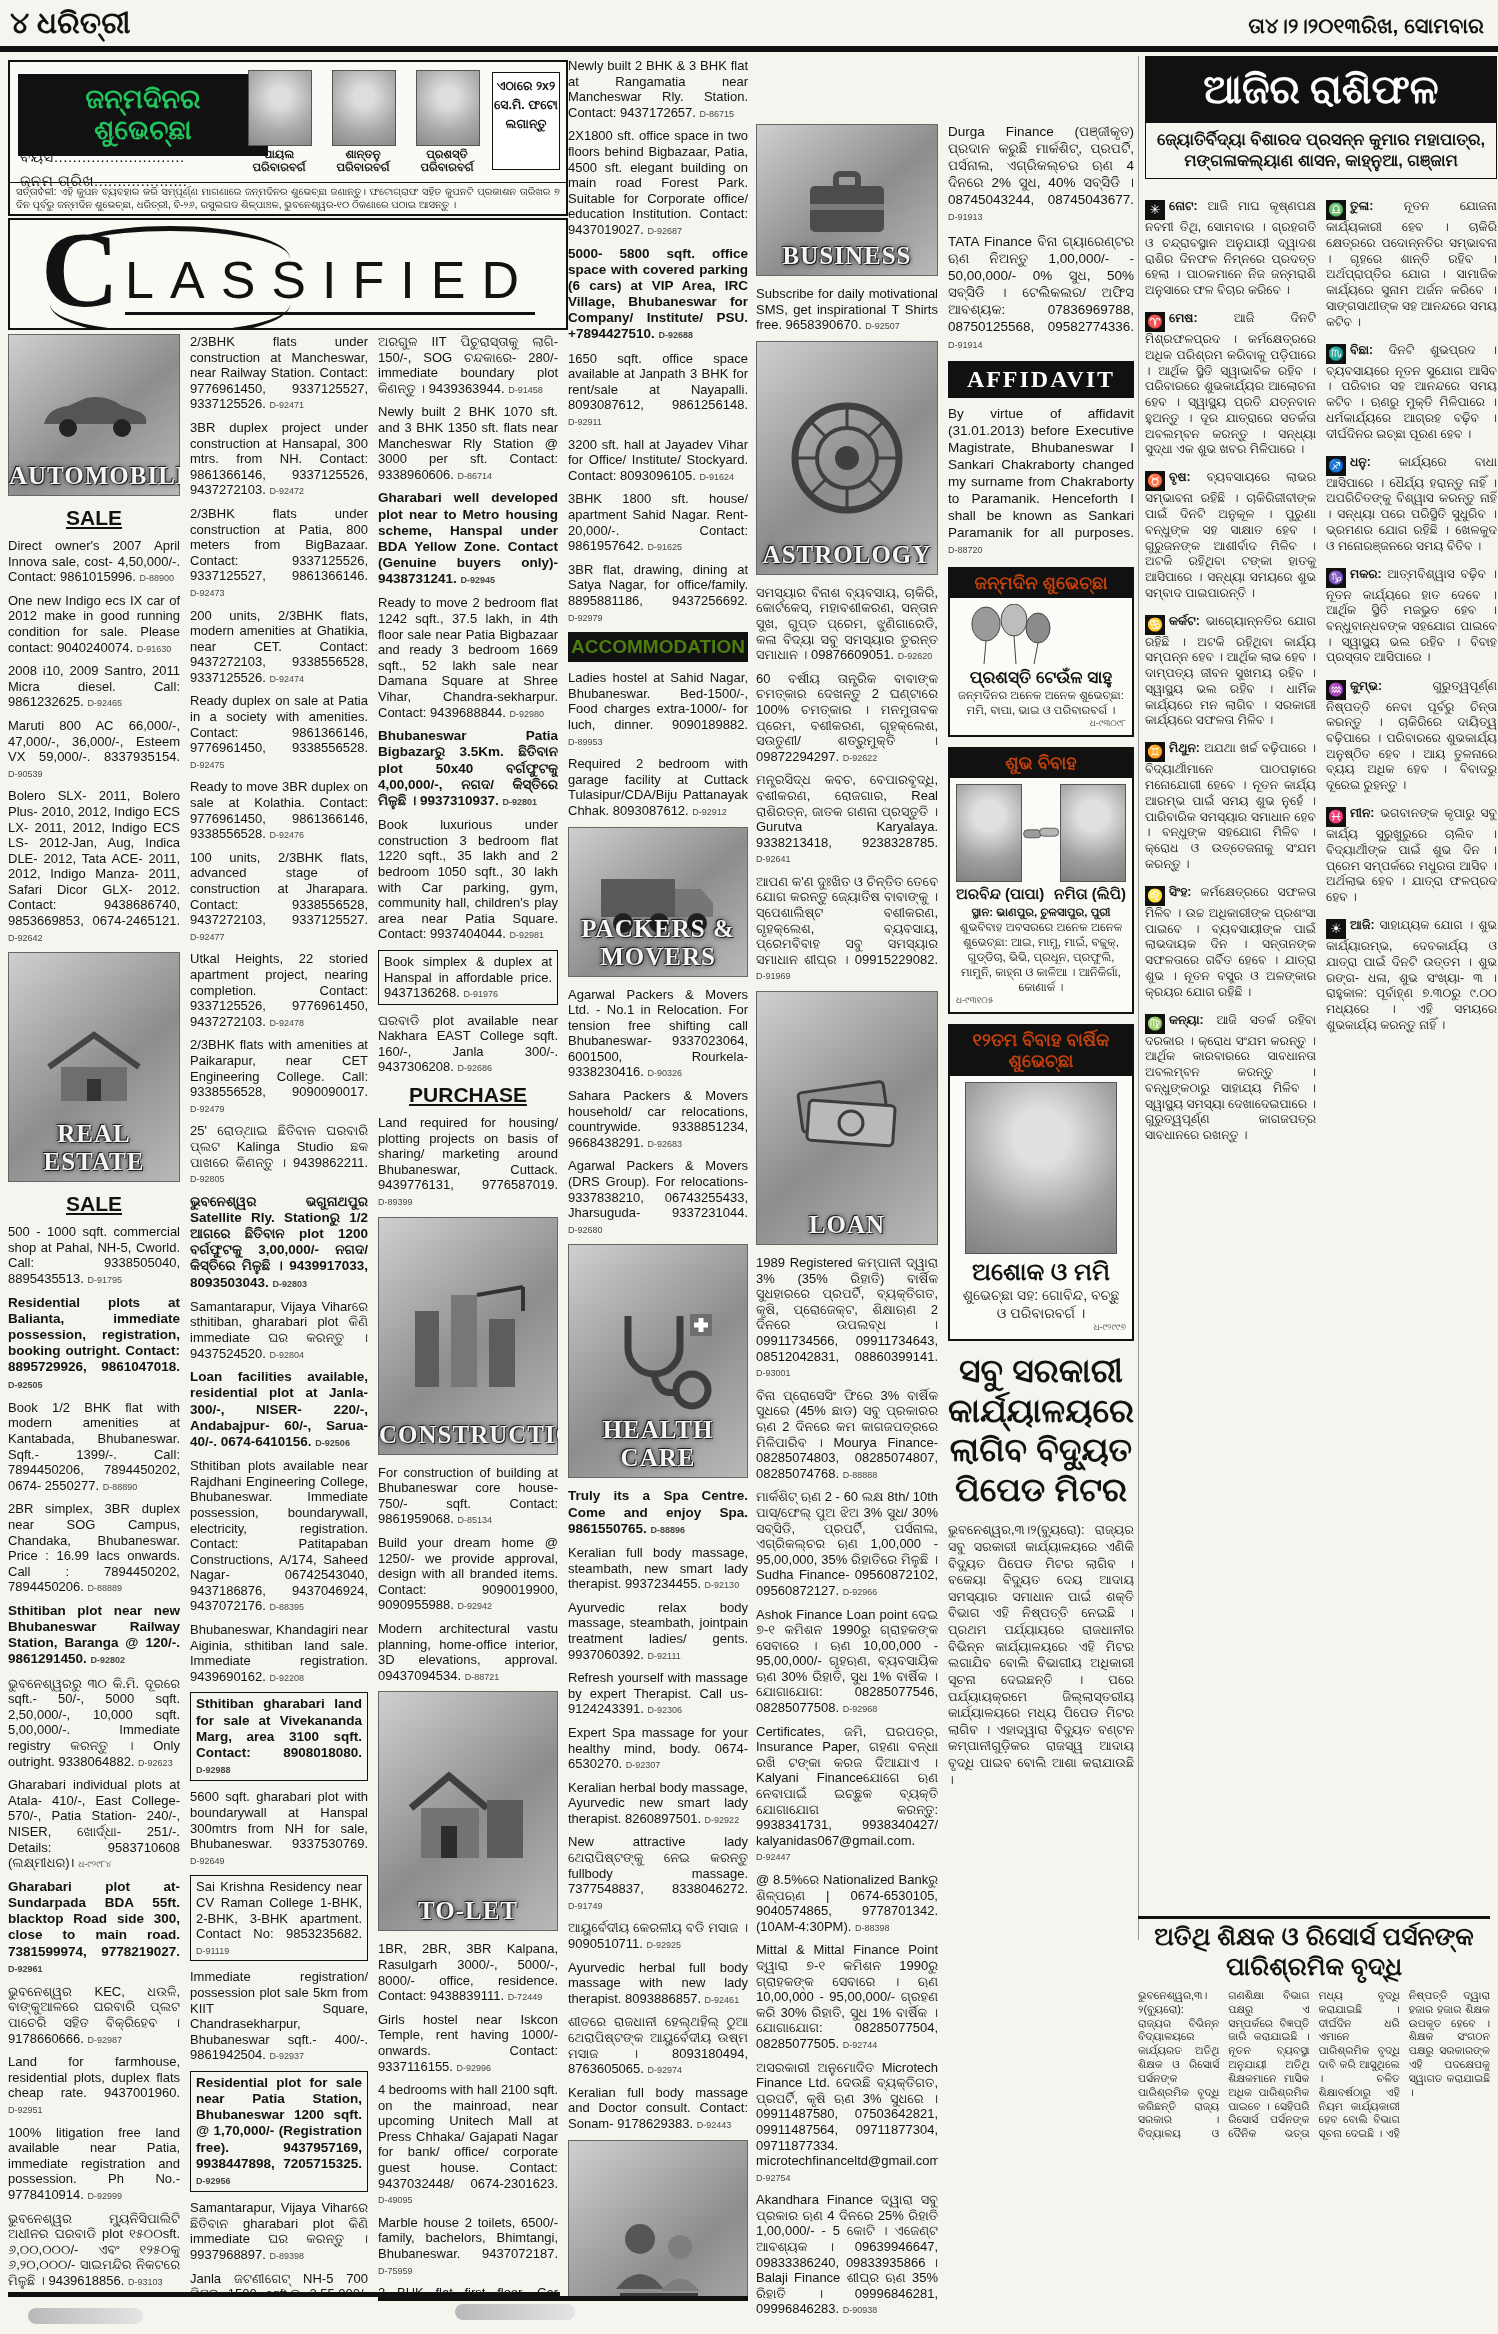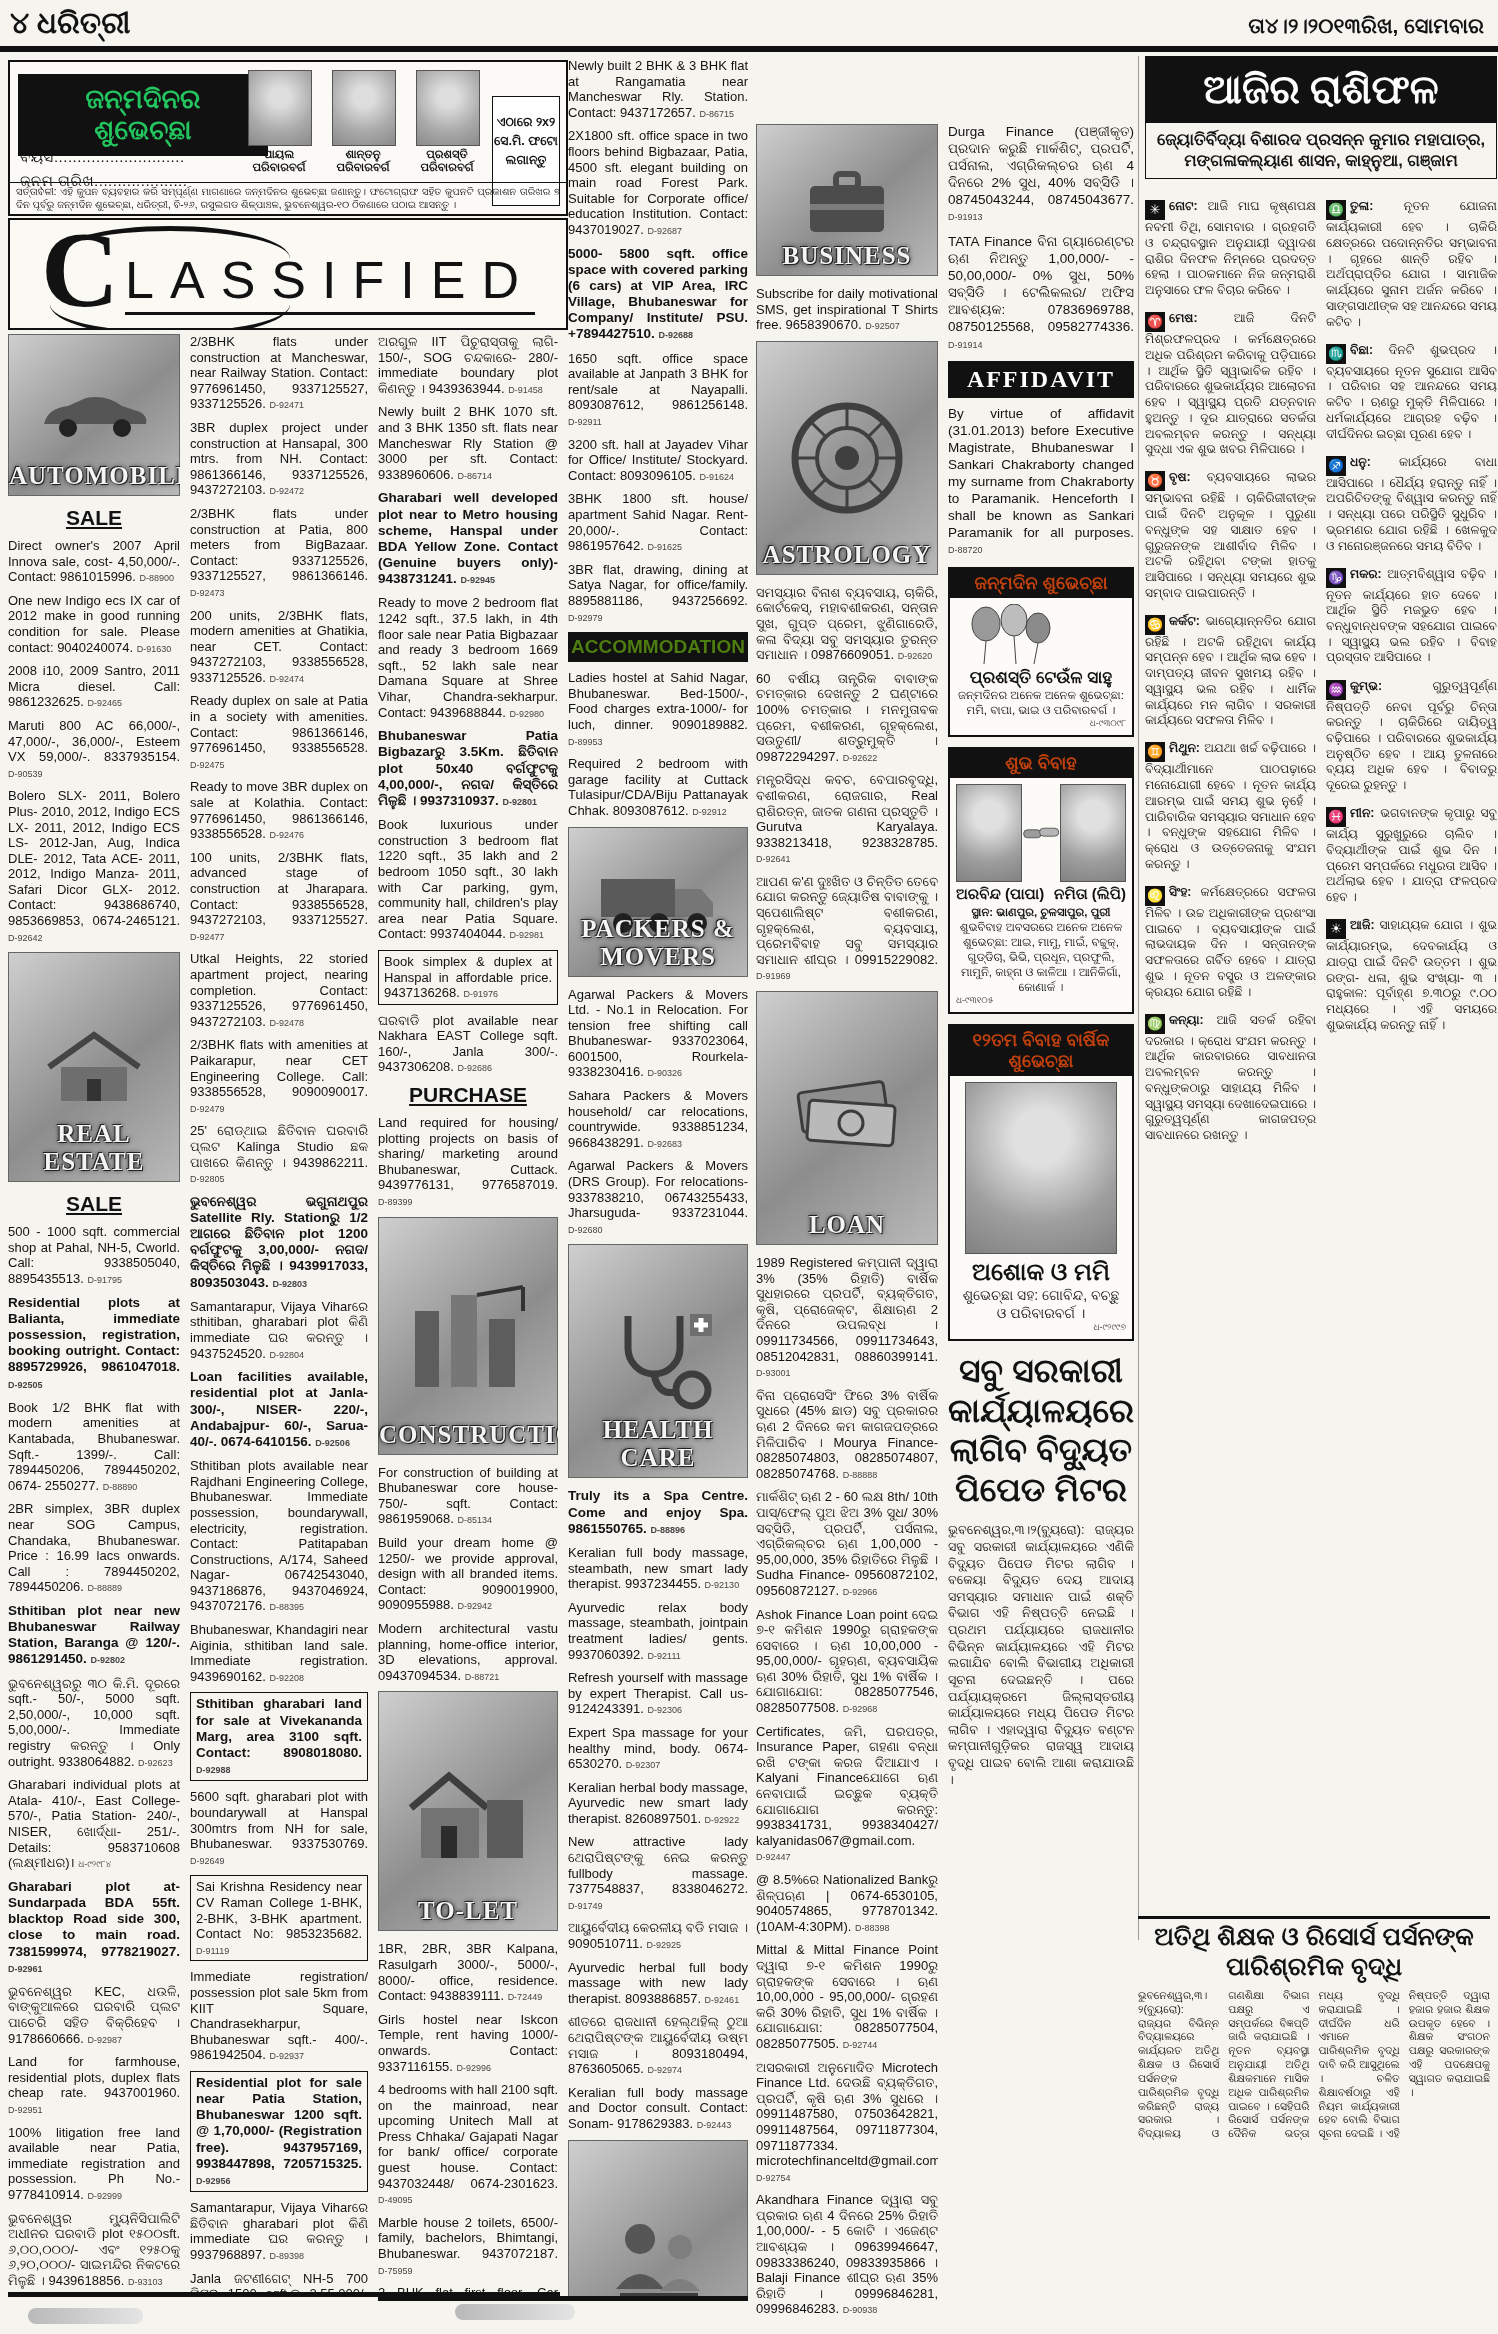--- a/index.html
+++ b/index.html
@@ -11,21 +11,21 @@
   .toprule{position:absolute;left:0;top:46px;width:1498px;height:6px;background:#111;}
   
   .coupon{position:absolute;left:8px;top:60px;width:556px;height:152px;border:2px solid #111;background:#fbfaf6;}
   .coupon-title{position:absolute;left:8px;top:12px;width:218px;background:#111;color:#22c55e;font-weight:bold;
         font-size:27px;text-align:center;padding:10px 16px;}
   .cfield{position:absolute;left:10px;font-size:15px;letter-spacing:.5px;}
   .photo{position:absolute;top:8px;width:62px;height:74px;border:1px solid #555;
         background:radial-gradient(circle at 50% 35%,#ddd 0 18%,#aaa 60%,#8a8a8a);}
   .pcap{position:absolute;width:78px;text-align:center;font-size:11.5px;line-height:1.15;font-weight:bold;}
   .photobox{position:absolute;right:78px;top:10px;width:66px;height:92px;border:1.5px solid #111;
-        font-size:12.5px;text-align:center;padding-top:16px;line-height:1.5;font-weight:bold;background:#fff;margin-top:24px;}
+        font-size:12.5px;text-align:center;padding-top:4px;line-height:1.5;font-weight:bold;background:#fff;}
   .cterms{position:absolute;left:0;right:0;bottom:0;border-top:1.5px solid #111;font-size:10px;
         padding:3px 6px;line-height:1.25;text-align:justify;}
   
   .clsbanner{position:absolute;left:8px;top:218px;width:556px;height:108px;border:2px solid #111;background:#faf9f4;
         display:flex;align-items:center;justify-content:center;overflow:hidden;}
   .bigc{font-family:"Liberation Serif",serif;font-size:108px;font-weight:bold;line-height:.9;margin-right:6px;
         transform:translateY(-4px);}
   .rest{font-size:52px;letter-spacing:16px;font-family:"Liberation Sans",sans-serif;border-bottom:3px solid #111;
         padding-bottom:2px;transform:translateY(8px);}
   .arc{position:absolute;width:240px;height:60px;border:0;border-top:5px solid #111;border-radius:50%;left:40px;}

